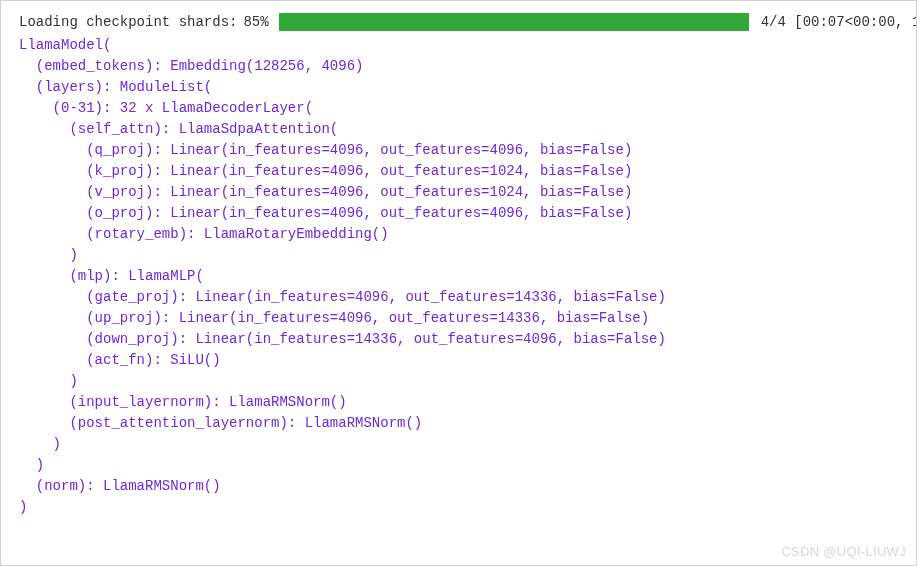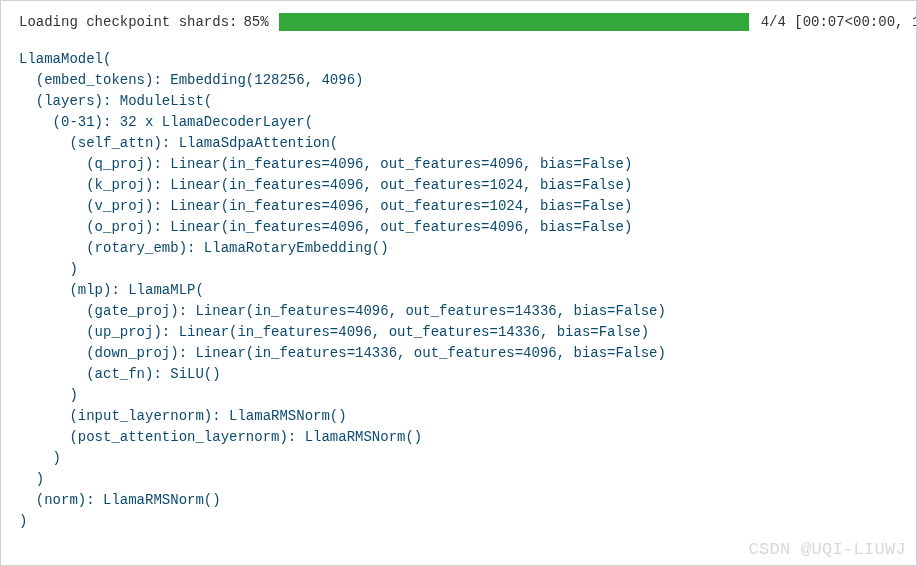--- a/index.html
+++ b/index.html
@@ -15,21 +15,21 @@
       font-size: 14px;
       color: #333333;
       padding: 12px 18px;
       position: relative;
       border: 1px solid #d0d0d0;
     }
     .progress-row {
       display: flex;
       align-items: center;
       gap: 6px;
-      margin-bottom: 18px;
+      margin-bottom: 4px;
       font-family: "Courier New", Consolas, monospace;
     }
     .progress-label {
       white-space: nowrap;
     }
     .progress-pct {
       white-space: nowrap;
       margin-right: 4px;
     }
     .progress-bar {
@@ -39,28 +39,28 @@
     }
     .progress-stats {
       white-space: nowrap;
       margin-left: 6px;
     }
     .model-block {
       font-family: "Courier New", Consolas, monospace;
       font-size: 14px;
       line-height: 1.5;
       white-space: pre;
-      color: #0c4a6e;
+      color: #6d28d9;
     }
     .watermark {
       position: absolute;
       bottom: 6px;
       right: 10px;
-      font-family: Liberation Mono, monospace;
-      font-size: 17px;
+      font-family: Liberation Sans, sans-serif;
+      font-size: 13px;
       color: #d8d8d8;
       letter-spacing: 0.3px;
     }
   </style>
 </head>
 <body>
 
 <div class="progress-row">
   <span class="progress-label">Loading checkpoint shards:</span>
   <span class="progress-pct">85%</span>

